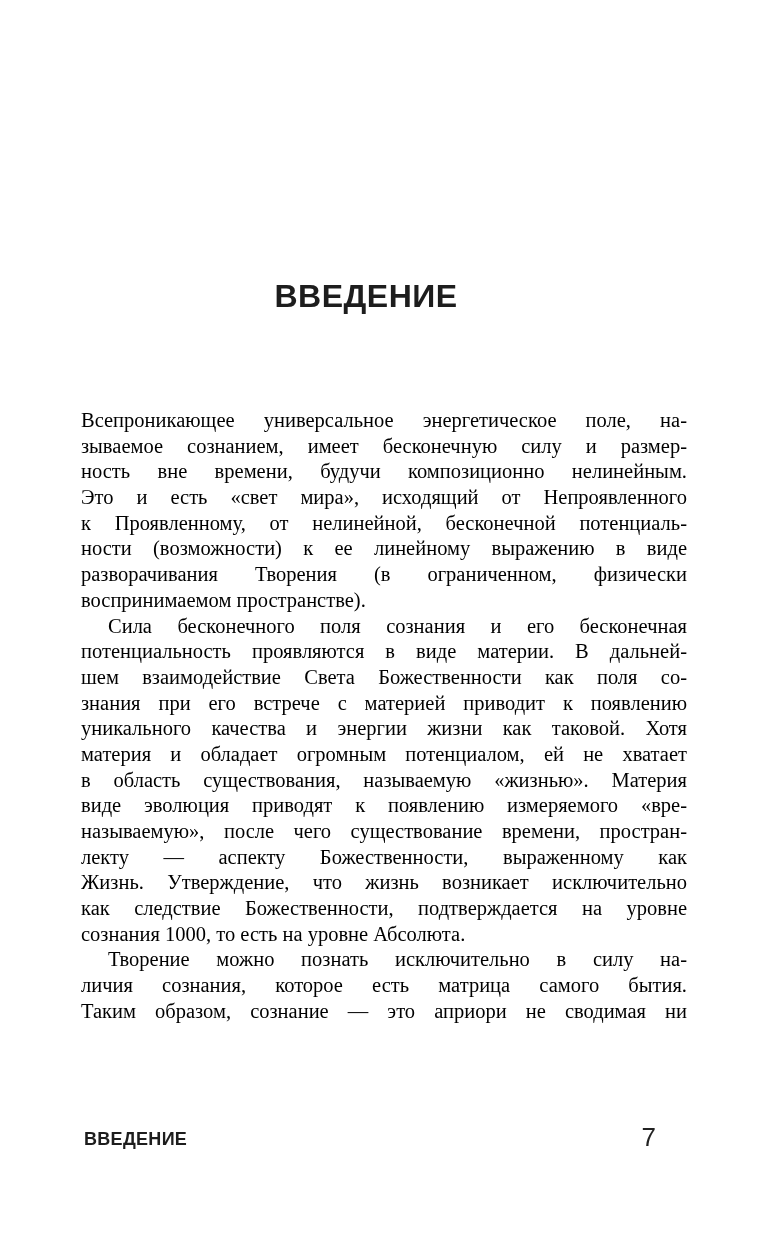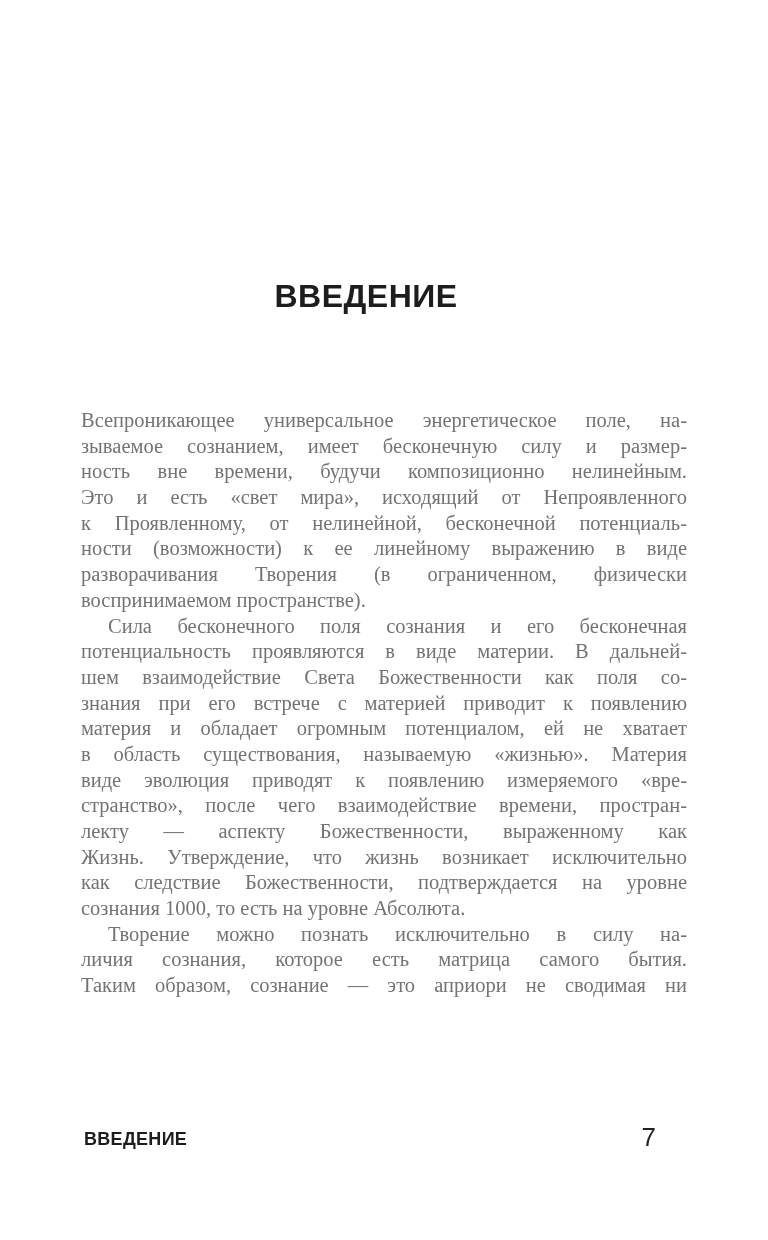--- a/index.html
+++ b/index.html
@@ -29,21 +29,21 @@
     color: #1d1d1d;
   }
   .body-text {
     position: absolute;
     top: 408px;
     left: 81px;
     width: 606px;
     font-family: "Liberation Serif", serif;
     font-size: 20.5px;
     line-height: 25.7px;
-    color: #737373;
+    color: #000000;
   }
   .body-text .line {
     text-align: justify;
     text-align-last: justify;
     height: 25.7px;
   }
   .body-text .line.para-end {
     text-align-last: left;
   }
   .body-text .line.indent {
@@ -86,24 +86,25 @@
       <div class="line">ность вне времени, будучи композиционно нелинейным.</div>
       <div class="line">Это и есть «свет мира», исходящий от Непроявленного</div>
       <div class="line">к Проявленному, от нелинейной, бесконечной потенциаль-</div>
       <div class="line">ности (возможности) к ее линейному выражению в виде</div>
       <div class="line">разворачивания Творения (в ограниченном, физически</div>
       <div class="line para-end">воспринимаемом пространстве).</div>
       <div class="line indent">Сила бесконечного поля сознания и его бесконечная</div>
       <div class="line">потенциальность проявляются в виде материи. В дальней-</div>
       <div class="line">шем взаимодействие Света Божественности как поля со-</div>
       <div class="line">знания при его встрече с материей приводит к появлению</div>
+      <div class="line">уникального качества и энергии жизни как таковой. Хотя</div>
       <div class="line">материя и обладает огромным потенциалом, ей не хватает</div>
       <div class="line">в область существования, называемую «жизнью». Материя</div>
       <div class="line">виде эволюция приводят к появлению измеряемого «вре-</div>
-      <div class="line">странство», после чего взаимодействие времени, простран-</div>
+      <div class="line">называемую», после чего существование времени, простран-</div>
       <div class="line">лекту — аспекту Божественности, выраженному как</div>
       <div class="line">Жизнь. Утверждение, что жизнь возникает исключительно</div>
       <div class="line">как следствие Божественности, подтверждается на уровне</div>
       <div class="line para-end">сознания 1000, то есть на уровне Абсолюта.</div>
       <div class="line indent">Творение можно познать исключительно в силу на-</div>
       <div class="line">личия сознания, которое есть матрица самого бытия.</div>
       <div class="line">Таким образом, сознание — это априори не сводимая ни</div>
     </div>
 
   <div class="footer-label">ВВЕДЕНИЕ</div>

